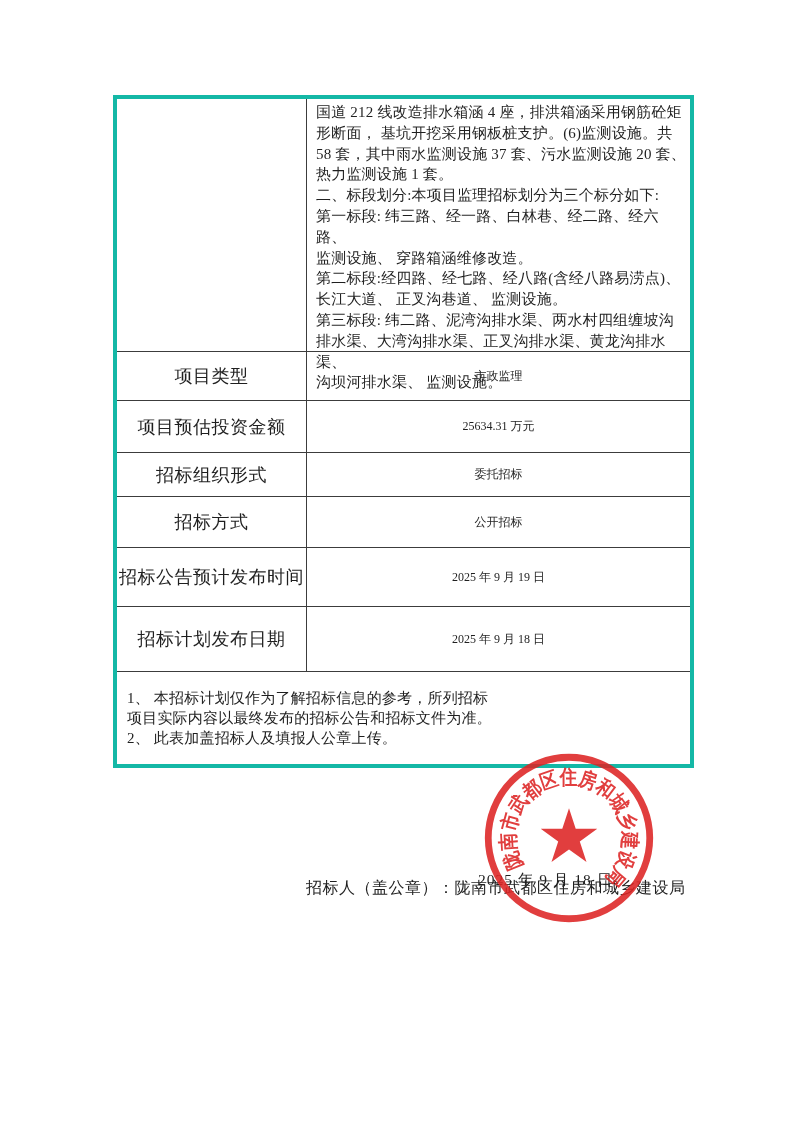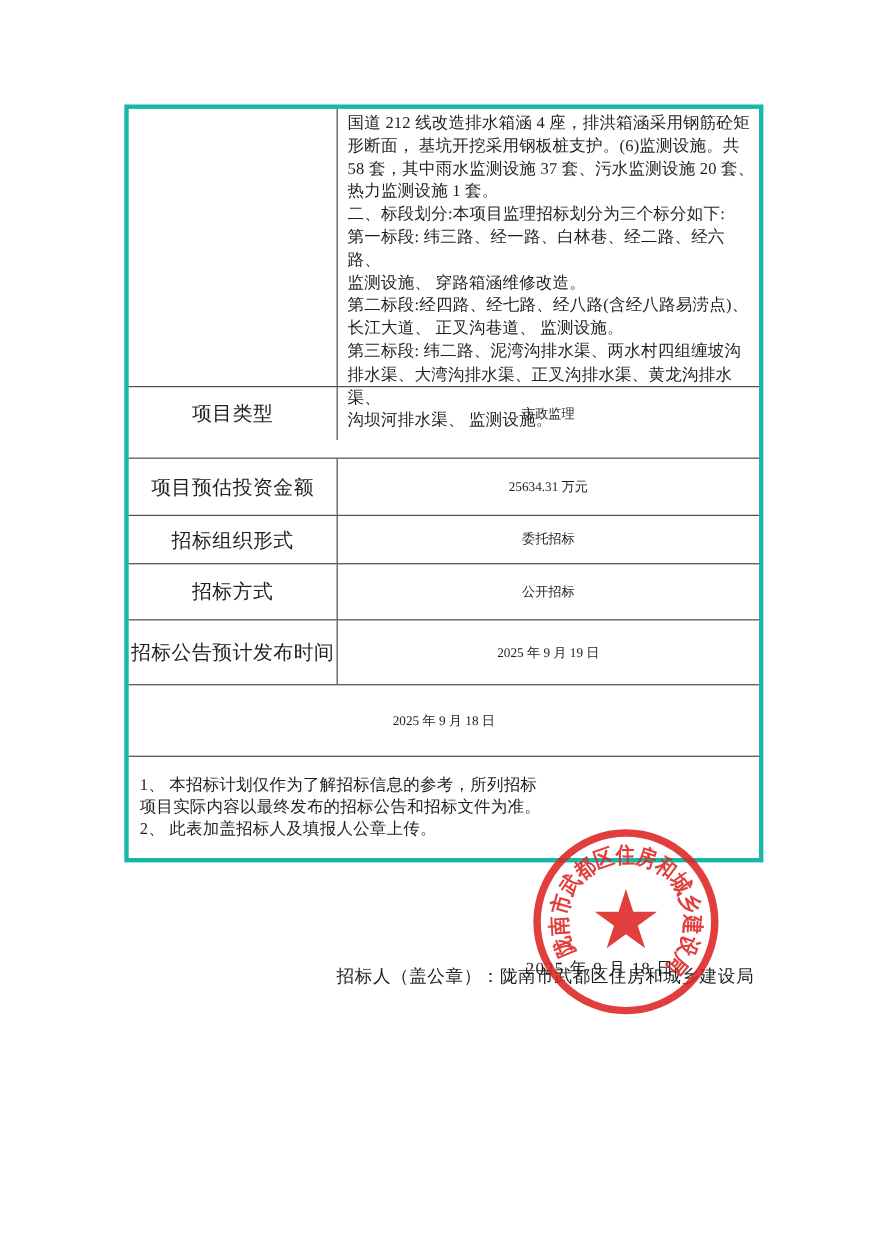--- a/index.html
+++ b/index.html
@@ -37,21 +37,21 @@
   }
   .tcell-value{
     flex:1;
     box-sizing:border-box;
     display:flex;align-items:center;justify-content:center;
     text-align:center;
     font-size:12px;
   }
   .row-desc{height:252px;}
   .row-type{height:49px;}
-  .row-invest{height:52px;margin-top:16px;}
+  .row-invest{height:52px;}
   .row-org{height:44px;}
   .row-method{height:51px;}
   .row-notice{height:59px;}
   .row-plandate{height:65px;}
   .row-remark{height:93px;}
   .desc-cell{
     align-items:flex-start;justify-content:flex-start;
     text-align:left;
     white-space:pre-line;
     padding:3px 4px 0 9px;
@@ -135,20 +135,21 @@
       <div class="tcell-label">招标方式</div>
       <div class="tcell-value">公开招标</div>
     </div>
 
     <div class="trow row-notice">
       <div class="tcell-label">招标公告预计发布时间</div>
       <div class="tcell-value">2025 年 9 月 19 日</div>
     </div>
 
     <div class="trow row-plandate">
+      <div class="tcell-label">招标计划发布日期</div>
       <div class="tcell-value">2025 年 9 月 18 日</div>
     </div>
 
     <div class="trow row-remark">
       <div class="tcell-value remark-cell">1、 本招标计划仅作为了解招标信息的参考，所列招标
 项目实际内容以最终发布的招标公告和招标文件为准。
 2、 此表加盖招标人及填报人公章上传。</div>
     </div>
 
   </div>

